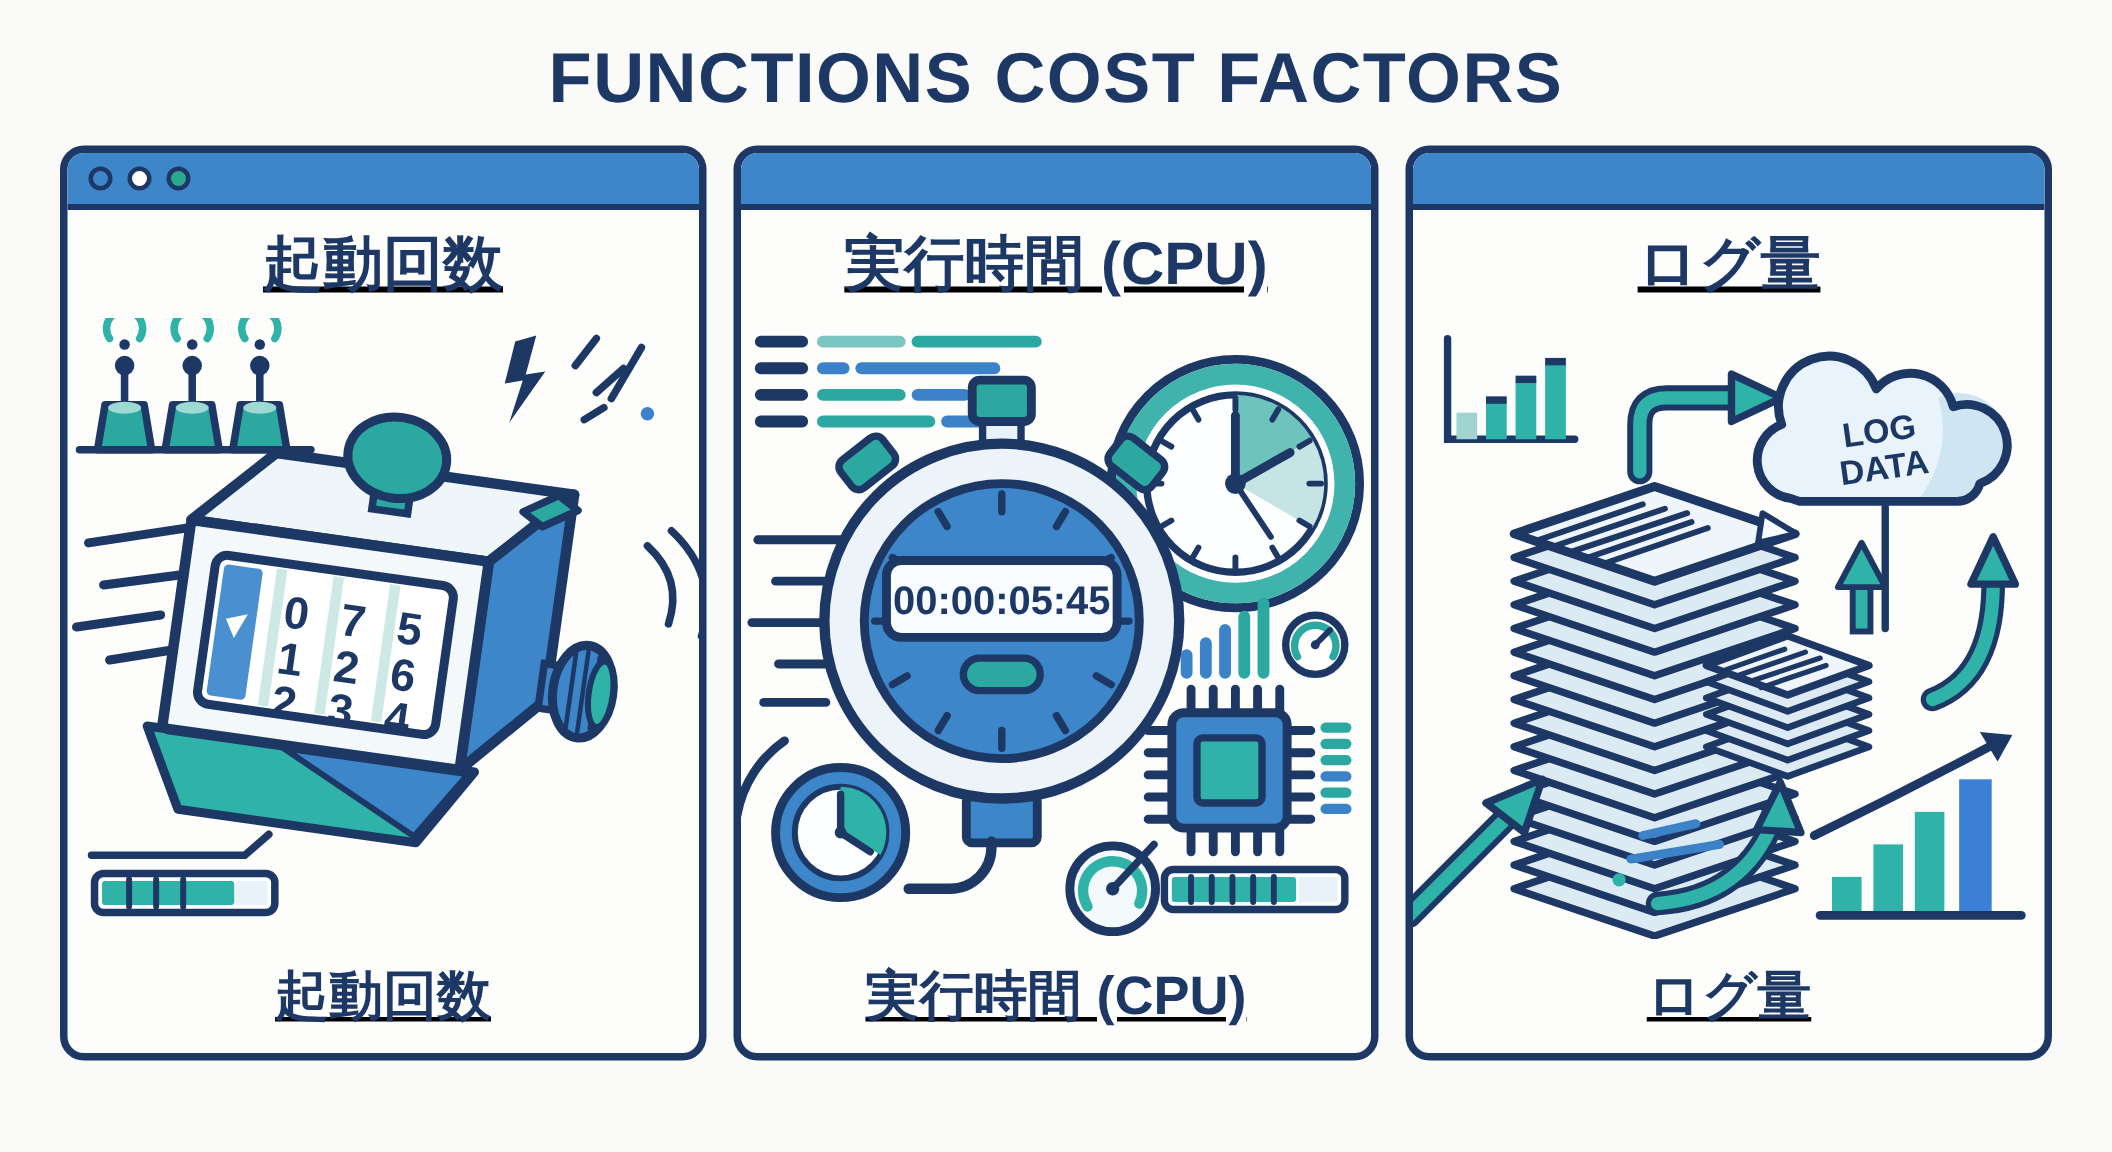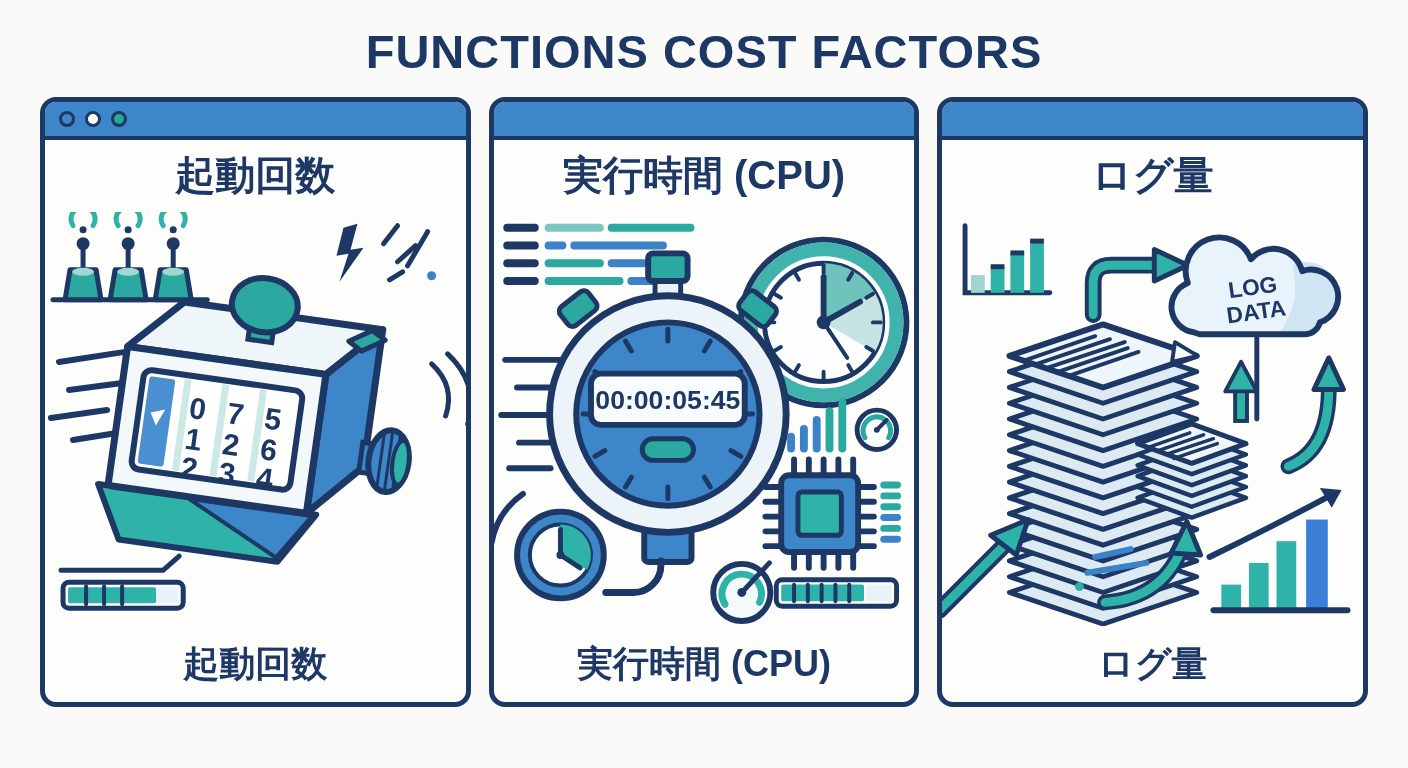--- a/index.html
+++ b/index.html
@@ -9,21 +9,21 @@
     font-family:"Liberation Sans",sans-serif;
   }
   .title{
     margin:24px 0 18px;text-align:center;
     font-size:47px;font-weight:800;letter-spacing:1px;color:#1d3865;
   }
   .panels{display:flex;gap:18px;padding:0 40px;}
   .panel{
     flex:1;height:610px;box-sizing:border-box;
     background:#fdfdfc;border:5px solid #1d3865;border-radius:16px;
-    display:flex;flex-direction:column;overflow:hidden;
+    display:flex;flex-direction:column;overflow:hidden;text-decoration:underline;
   }
   .bar{
     height:34px;flex:0 0 34px;background:#3d86c9;border-bottom:4px solid #1d3865;
     display:flex;align-items:center;gap:10px;padding:0 14px;
   }
   .dot{width:16px;height:16px;border-radius:50%;border:3px solid #1d3865;box-sizing:border-box;}
   .dot-blue{background:#3d86c9;}
   .dot-white{background:#ffffff;}
   .dot-teal{background:#2ba88f;}
   .ptitle{

